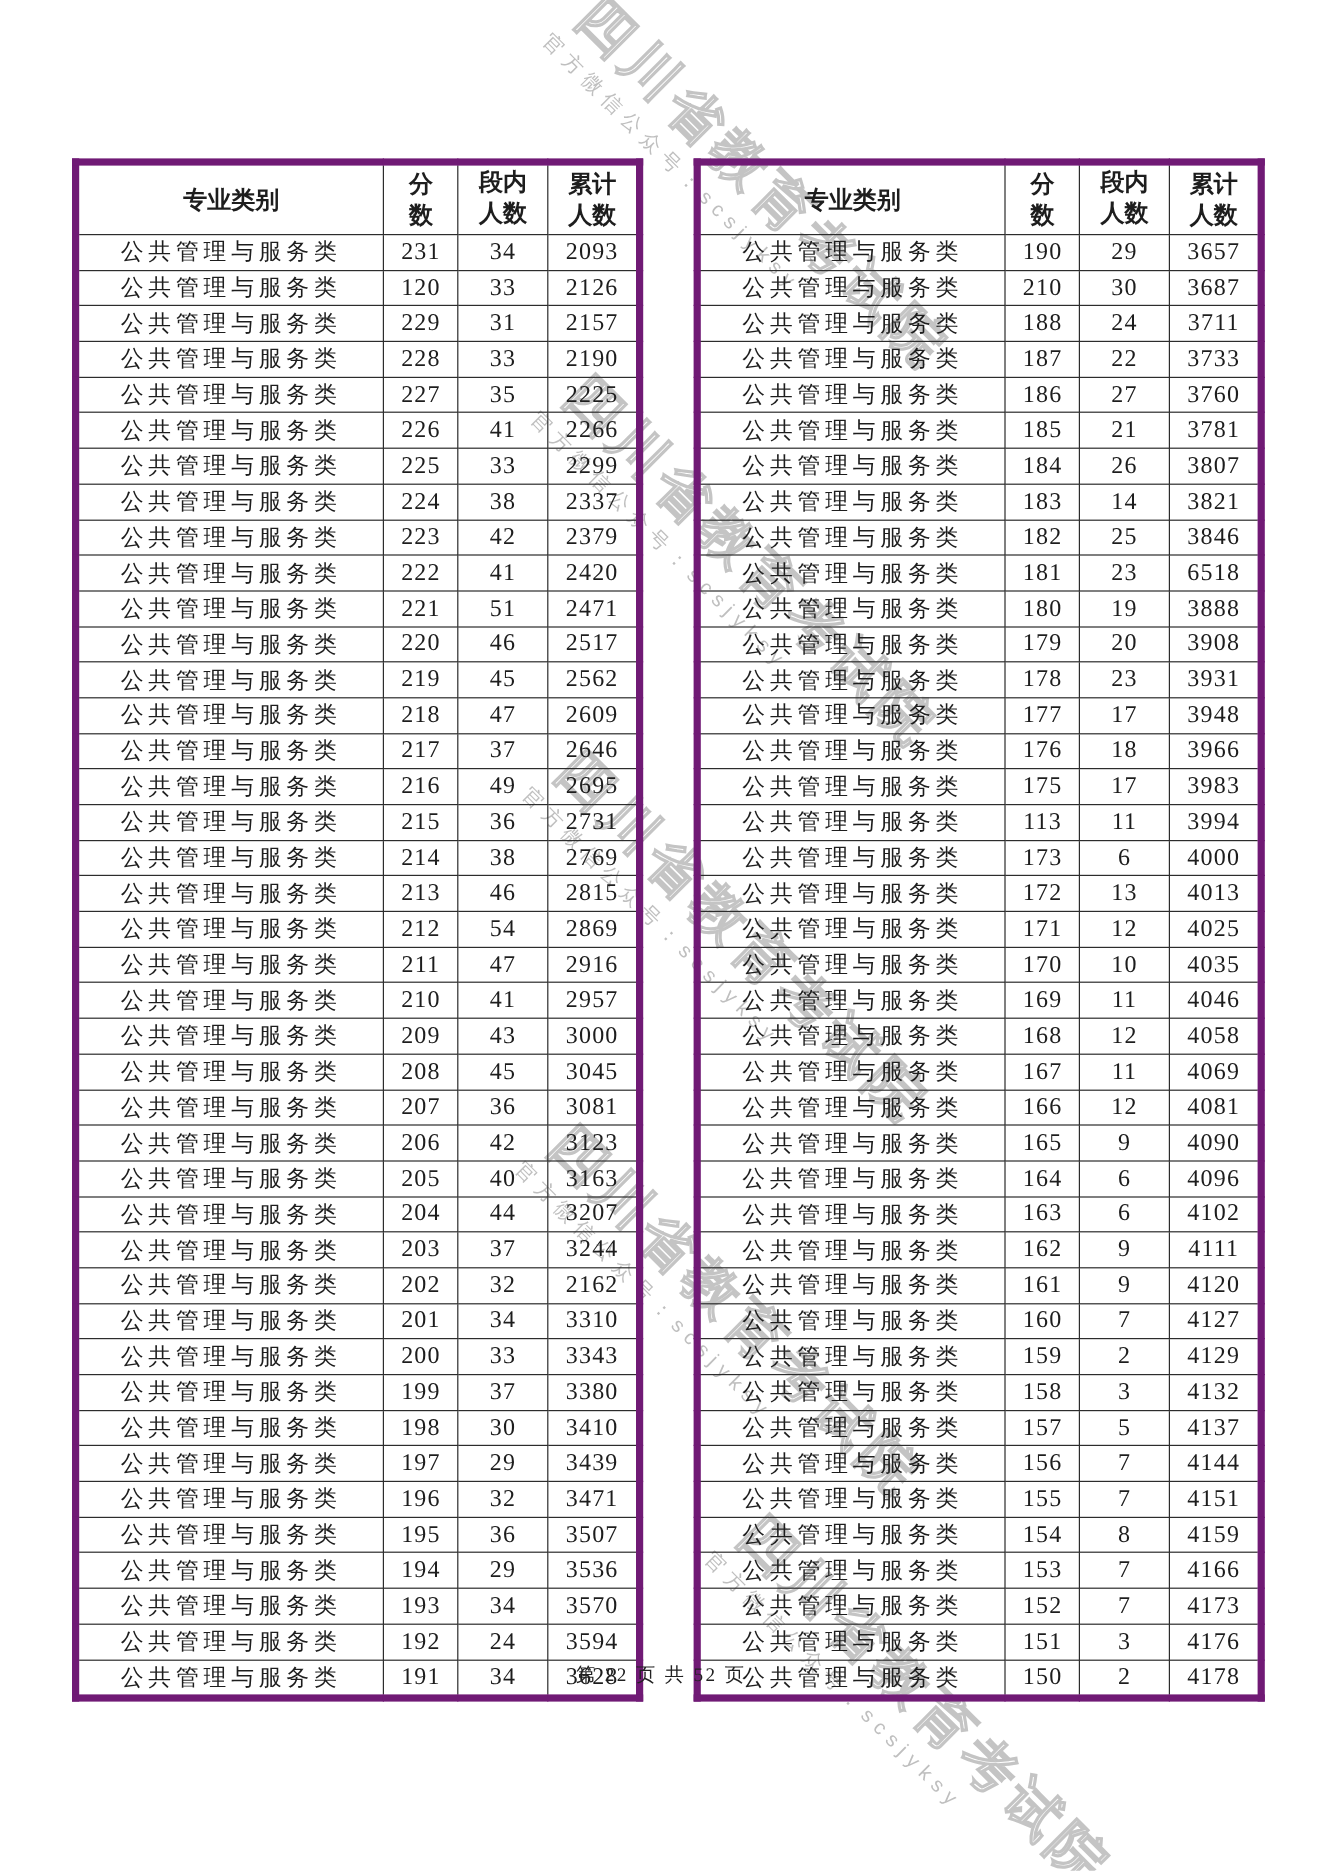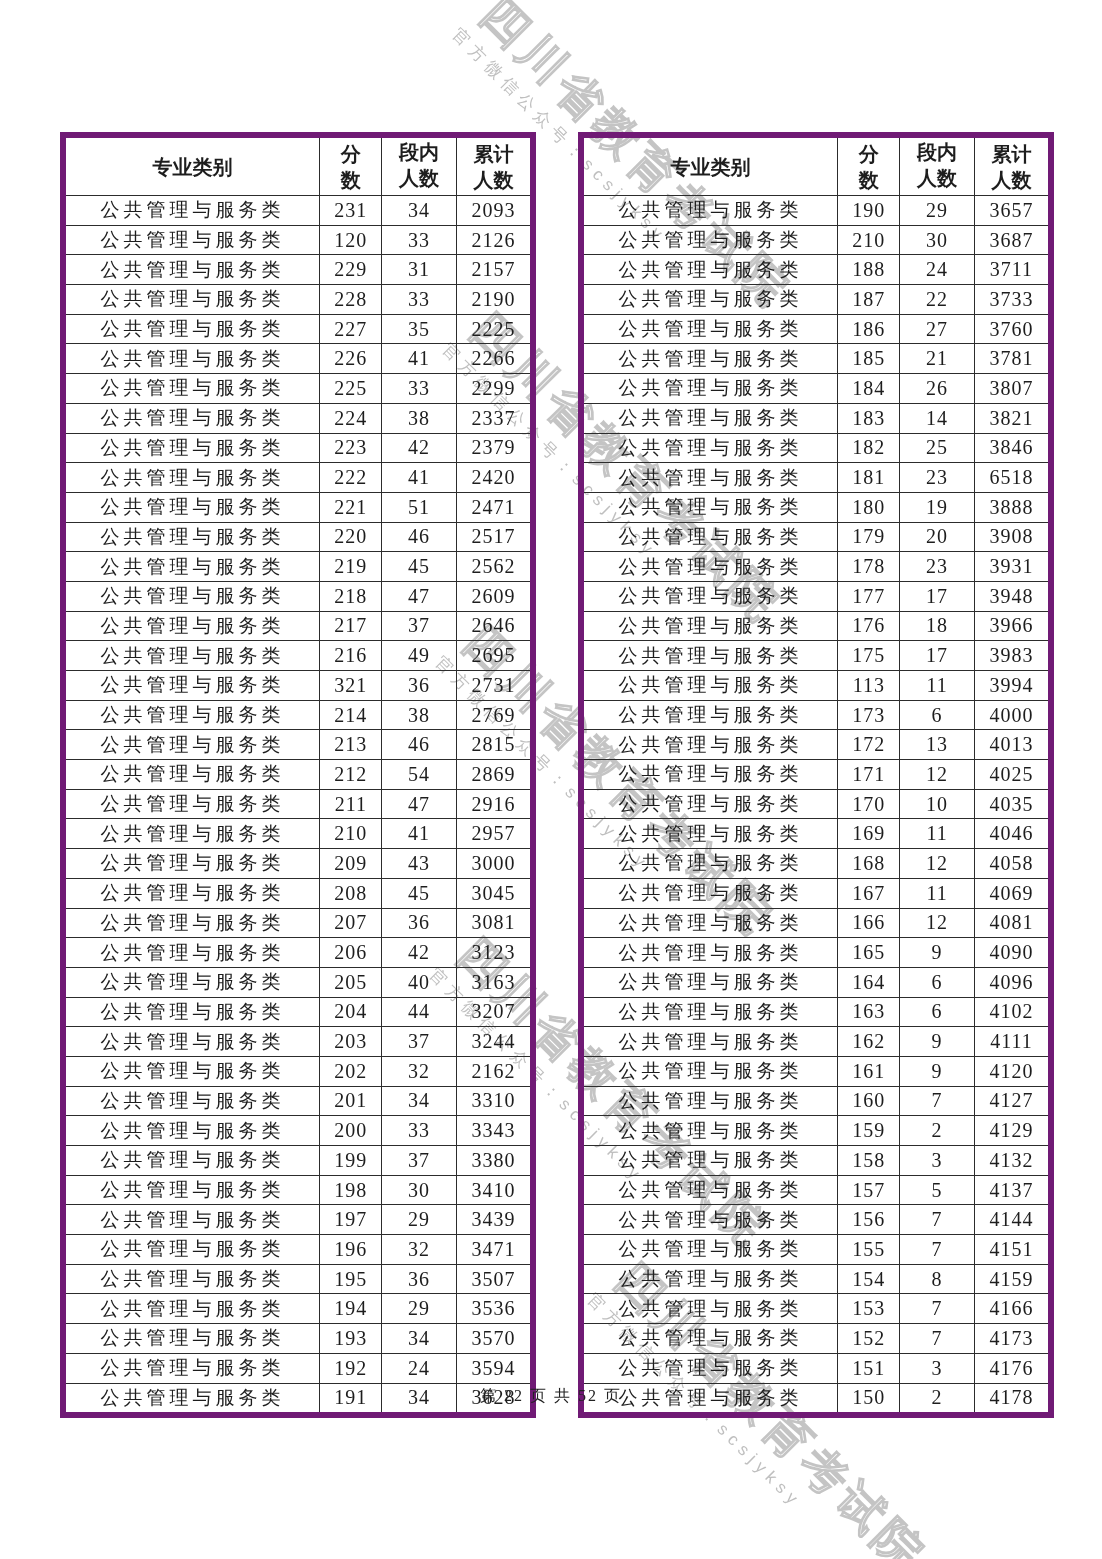--- a/index.html
+++ b/index.html
@@ -241,21 +241,21 @@
           <td class="num-cell">2646</td>
         </tr>
         <tr>
           <td class="cat-cell">公共管理与服务类</td>
           <td class="num-cell">216</td>
           <td class="num-cell">49</td>
           <td class="num-cell">2695</td>
         </tr>
         <tr>
           <td class="cat-cell">公共管理与服务类</td>
-          <td class="num-cell">321</td>
+          <td class="num-cell">215</td>
           <td class="num-cell">36</td>
           <td class="num-cell">2731</td>
         </tr>
         <tr>
           <td class="cat-cell">公共管理与服务类</td>
           <td class="num-cell">214</td>
           <td class="num-cell">38</td>
           <td class="num-cell">2769</td>
         </tr>
         <tr>

